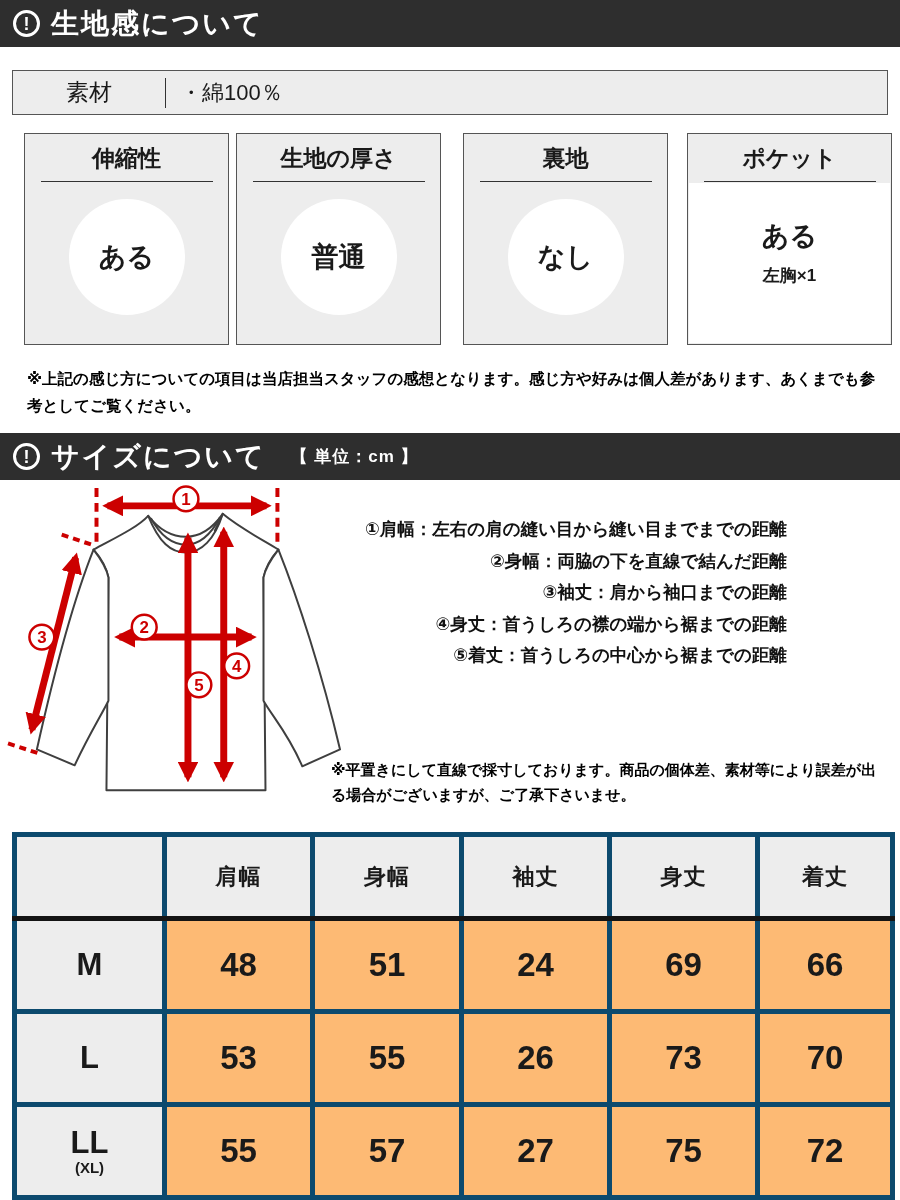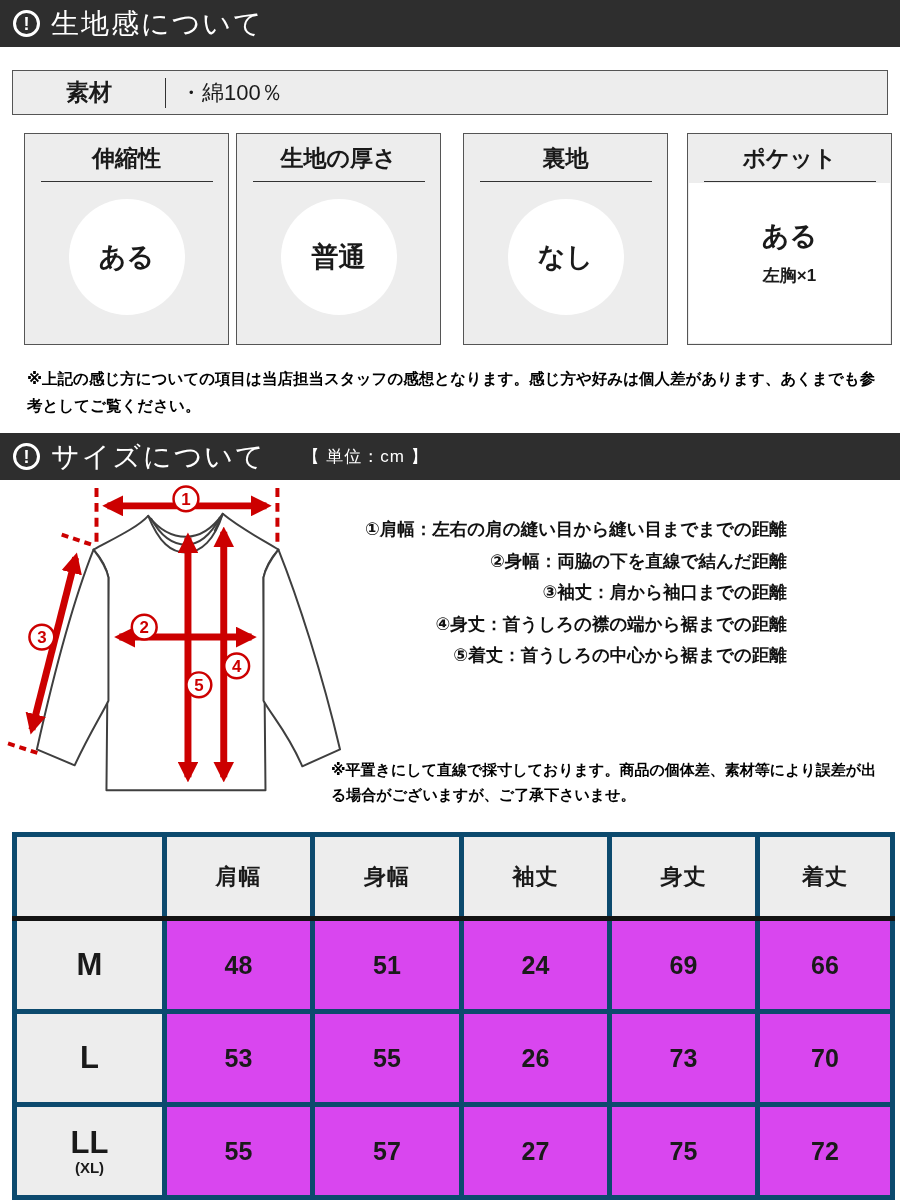--- a/index.html
+++ b/index.html
@@ -8,27 +8,27 @@
   .page { position:relative; width:900px; height:1200px; background:#ffffff; overflow:hidden; }
 
   
   .bar { position:absolute; left:0; width:900px; height:47px; background:#2e2e2e;
          display:flex; align-items:center; padding-left:13px; gap:11px; }
   .bar1 { top:0; }
   .bar2 { top:433px; }
   .bang { width:27px; height:27px; border:3px solid #fff; border-radius:50%; color:#fff;
           font-weight:bold; font-size:18px; line-height:1; flex:0 0 auto;
           display:flex; align-items:center; justify-content:center; }
-  .bar-title { color:#fff; font-size:28px; font-weight:normal; letter-spacing:2px; }
-  .unit-label { color:#fff; font-size:17px; font-weight:normal; margin-left:26px; letter-spacing:1px; }
+  .bar-title { color:#fff; font-size:28px; font-weight:bold; letter-spacing:2px; }
+  .unit-label { color:#fff; font-size:17px; font-weight:bold; margin-left:14px; letter-spacing:1px; }
 
   
   .material-row { position:absolute; top:70px; left:12px; width:876px; height:45px;
                   background:#ededed; border:1px solid #555; display:flex; align-items:center; }
-  .material-label { width:152px; text-align:center; font-size:23px; font-weight:700; }
+  .material-label { width:152px; text-align:center; font-size:23px; font-weight:400; }
   .material-divider { width:1px; height:30px; background:#333; }
   .material-value { padding-left:14px; font-size:22px; font-weight:500; }
 
   
   .attr-box { position:absolute; top:133px; width:205px; height:212px;
               background:#ededed; border:1px solid #555; }
   .attr-title { margin-top:9px; text-align:center; font-size:23px; font-weight:600; }
   .attr-underline { width:172px; height:1px; background:#333; margin:7px auto 0; }
   .attr-circle { width:116px; height:116px; background:#fff; border-radius:50%;
                  margin:17px auto 0; display:flex; align-items:center; justify-content:center; }
@@ -47,21 +47,21 @@
   .diagram { position:absolute; top:485px; left:2px; }
   .m-list { position:absolute; top:514px; left:365px;text-align:right; }
   .m-line { font-size:17.5px; font-weight:600; color:#111; line-height:31.5px; white-space:nowrap; }
 
   
   .size-table { position:absolute; top:832px; left:12px; width:878px;
                 border-collapse:collapse; table-layout:fixed; border:3px solid #141414; }
   .size-table th, .size-table td { border:5px solid #0c4a6e; text-align:center; vertical-align:middle; }
   .size-table thead th { background:#ededed; height:84px; font-size:22px; font-weight:bold;
                          letter-spacing:1px; border-bottom:5px solid #141414; }
-  .size-table tbody td { background:#d946ef; height:93px; font-size:25px; font-weight:bold; }
+  .size-table tbody td { background:#fdba74; height:93px; font-size:33px; font-weight:bold; }
   .size-table tbody tr + tr td { border-top:2px solid #141414; }
   .size-table td.size-cell { background:#ededed; font-size:31px; }
   .size-main { line-height:1.05; }
   .size-sub { font-size:15px; font-weight:bold; line-height:1; }
 </style>
 </head>
 <body>
 
 <div class="page">
 

